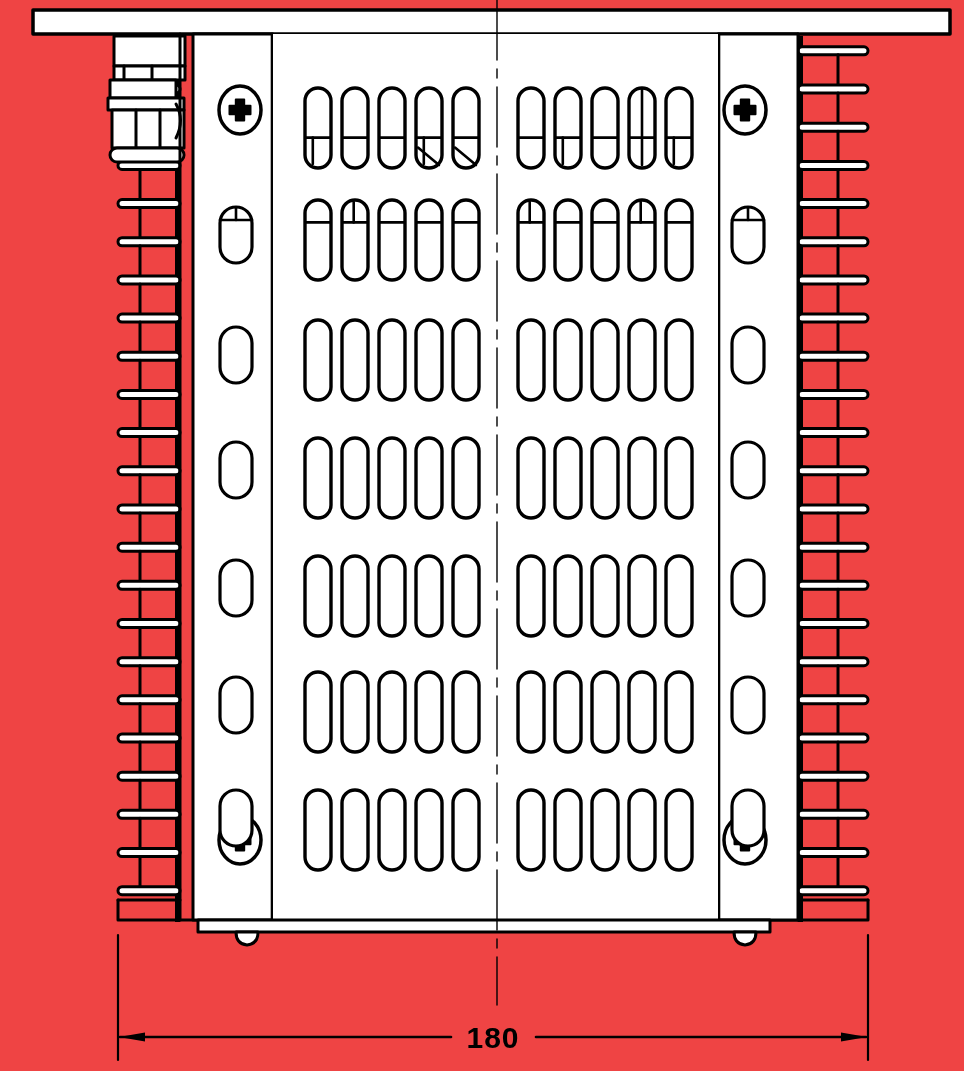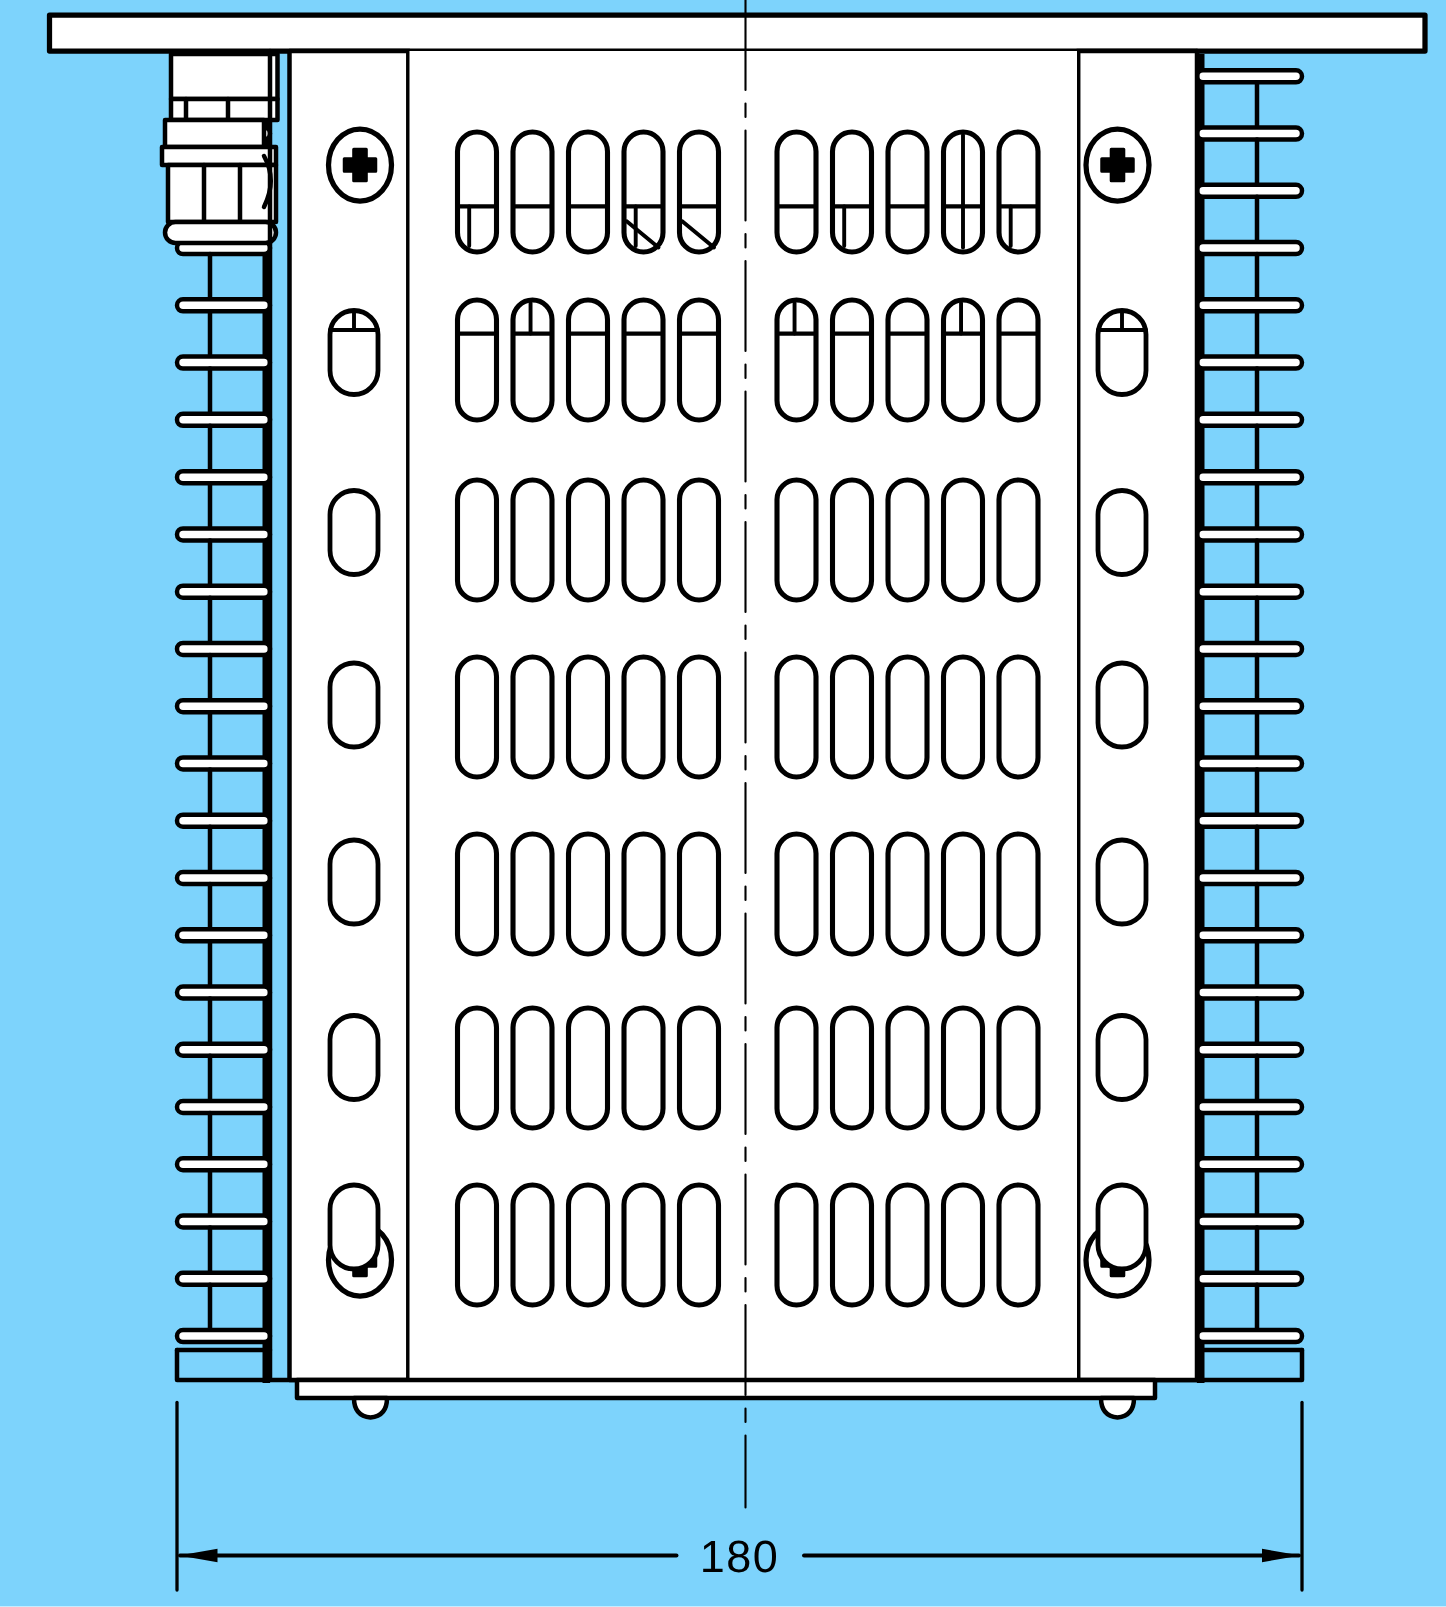--- a/index.html
+++ b/index.html
@@ -6,22 +6,23 @@
   html, body {
     margin: 0;
     padding: 0;
     background: #ffffff;
     font-family: "Liberation Sans", sans-serif;
   }
   #drawing-root {
     position: relative;
     width: 964px;
     height: 1071px;
-    background: #7dd3fc;
+    background: #ef4444;
     overflow: hidden;
+    font-weight: bold;
   }
   svg#drawing-svg {
     display: block;
     width: 964px;
     height: 1071px;
   }
   .dim-text {
     font-family: "Liberation Sans", sans-serif;
     font-size: 30px;
     fill: #000000;

